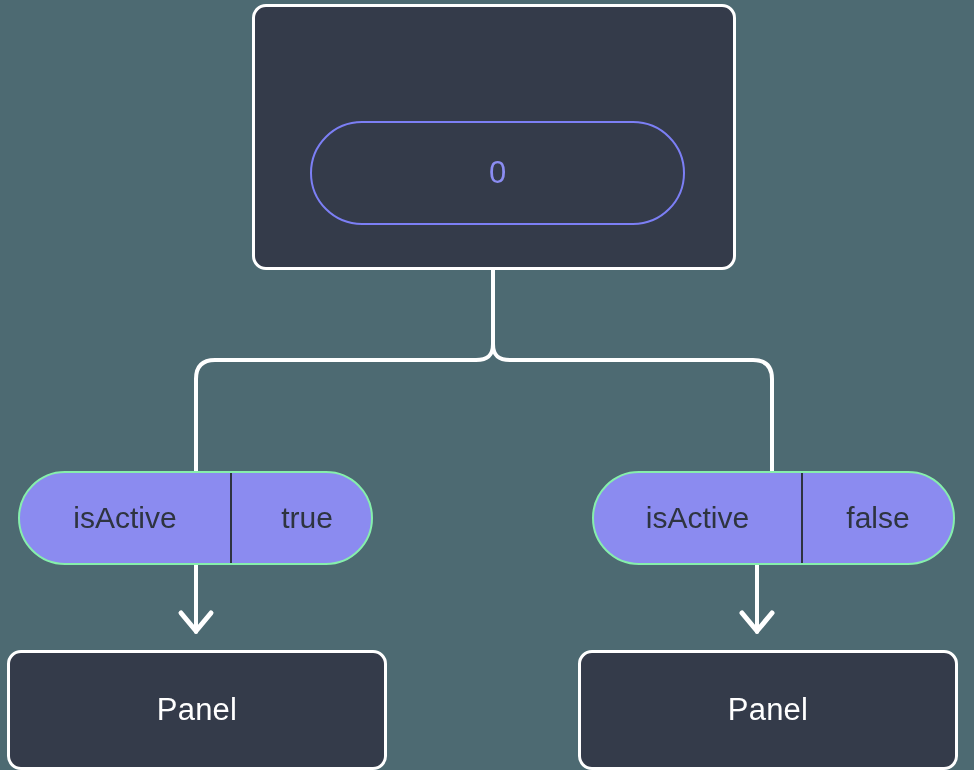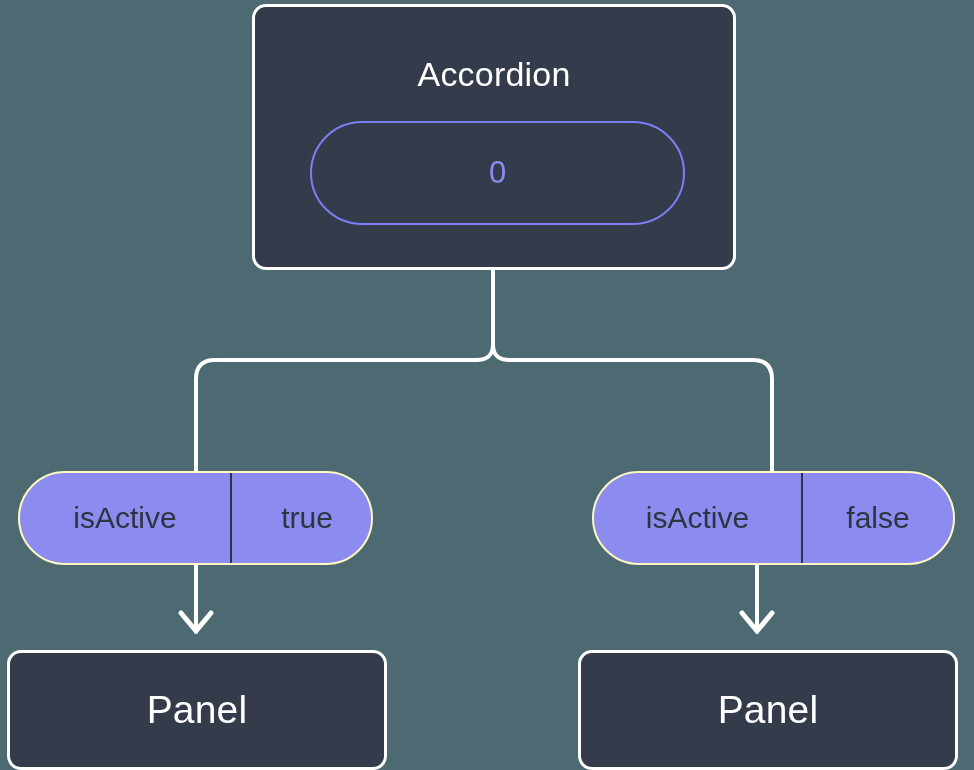--- a/index.html
+++ b/index.html
@@ -62,21 +62,21 @@
     top: 650px;
     width: 380px;
     height: 120px;
     display: flex;
     align-items: center;
     justify-content: center;
   }
   #panel-left  { left: 7px; }
   #panel-right { left: 578px; }
   .panel-node .node-title {
-    font-size: 39px;
+    font-size: 31px;
   }
 
   
   .pill {
     position: absolute;
     box-sizing: border-box;
     display: flex;
     align-items: stretch;
     border-radius: 999px;
     overflow: hidden;
@@ -108,21 +108,21 @@
   #accordion-pill .pill-val {
     flex: 1 1 auto;
     color: #8b8df2;
     font-size: 31px;
   }
 
   
   .pill-filled {
     top: 471px;
     height: 94px;
-    border: 2px solid #fef9c3;
+    border: 2px solid #86efac;
     background: #8b8bf0;
   }
   .pill-filled .pill-key {
     color: #2e3440;
     font-size: 30px;
     border-right: 2px solid #2e3440;
   }
   .pill-filled .pill-val {
     color: #2e3440;
     font-size: 30px;
@@ -154,21 +154,20 @@
     <path d="M 493 344 C 493 356 499 360 510 360 L 753 360 Q 772 360 772 379 L 772 471" fill="none" stroke="#ffffff" stroke-width="4" stroke-linecap="round"></path>
 
     <path d="M 196 565 L 196 632" fill="none" stroke="#ffffff" stroke-width="4" stroke-linecap="round"></path>
     <path d="M 181 613 L 196 631 L 211 613" fill="none" stroke="#ffffff" stroke-width="5" stroke-linecap="round" stroke-linejoin="round"></path>
 
     <path d="M 757 565 L 757 632" fill="none" stroke="#ffffff" stroke-width="4" stroke-linecap="round"></path>
     <path d="M 742 613 L 757 631 L 772 613" fill="none" stroke="#ffffff" stroke-width="5" stroke-linecap="round" stroke-linejoin="round"></path>
   </svg>
 
   <div class="node-box" id="accordion-node">
-    <div class="node-title">Accordion</div>
 
     <div class="pill" id="accordion-pill">
       <div class="pill-val">0</div>
     </div>
   </div>
 
   <div class="pill pill-filled" id="pill-left">
     <div class="pill-key">isActive</div>
     <div class="pill-val">true</div>
   </div>

